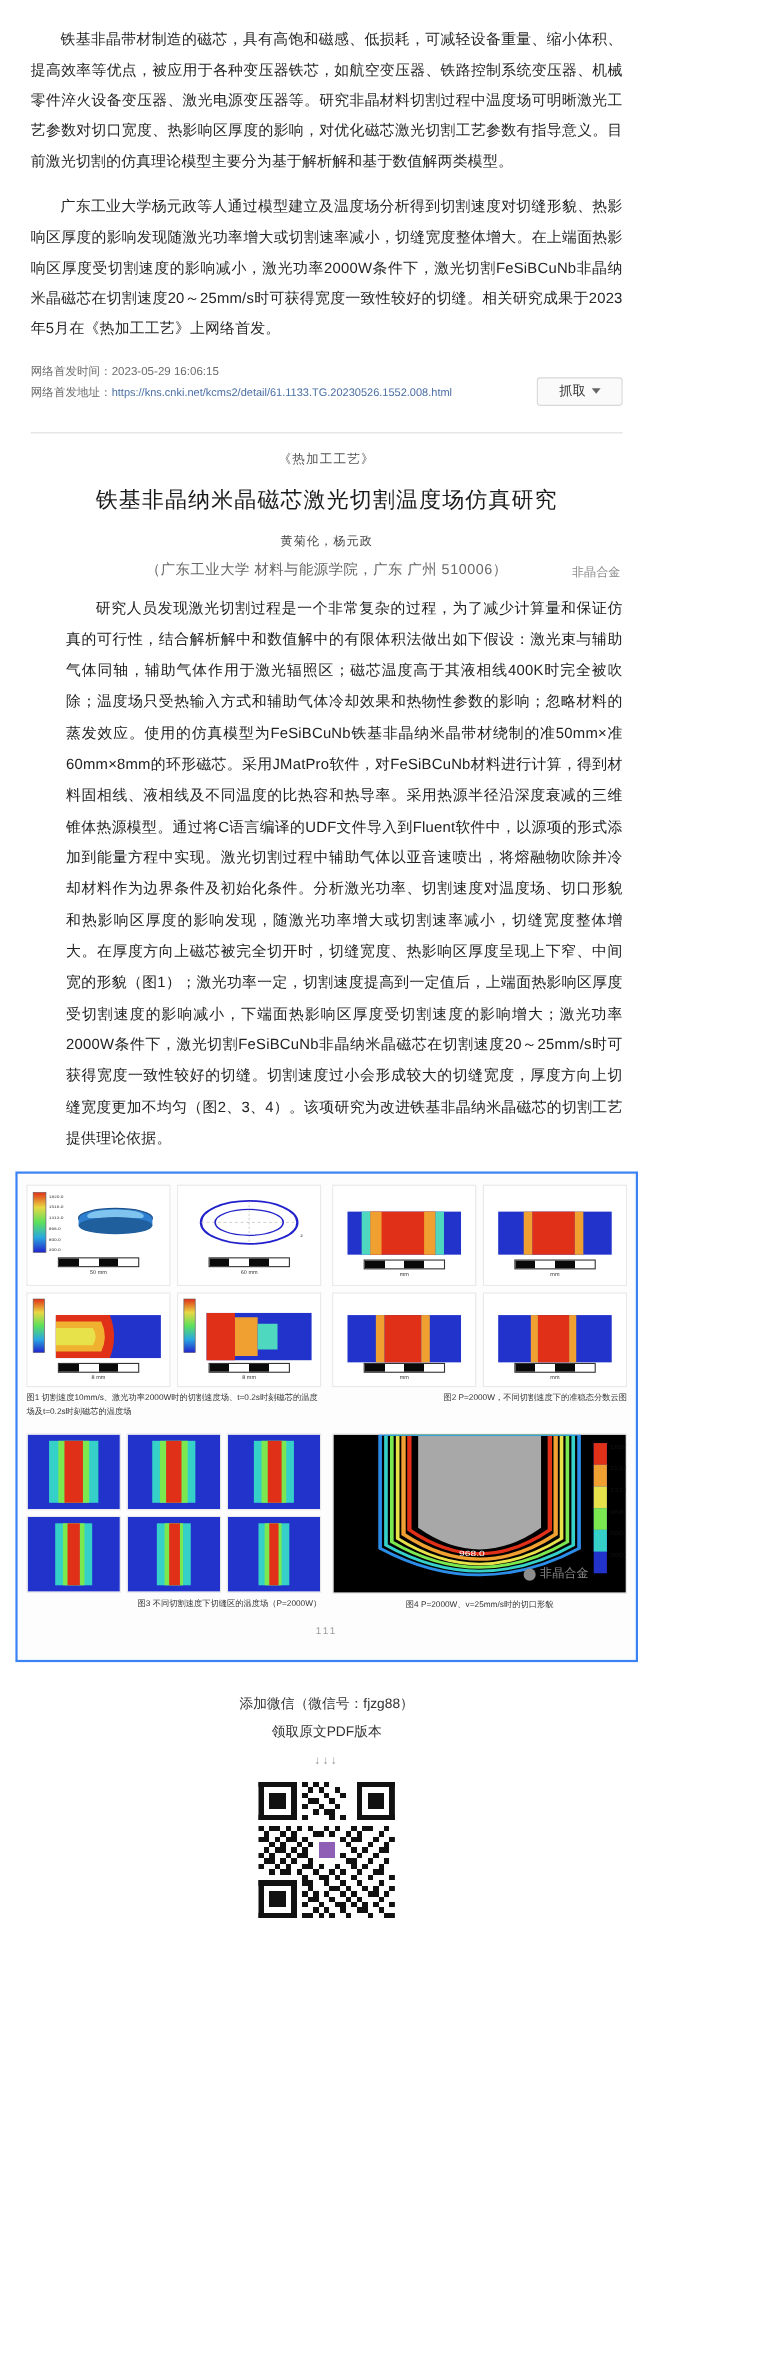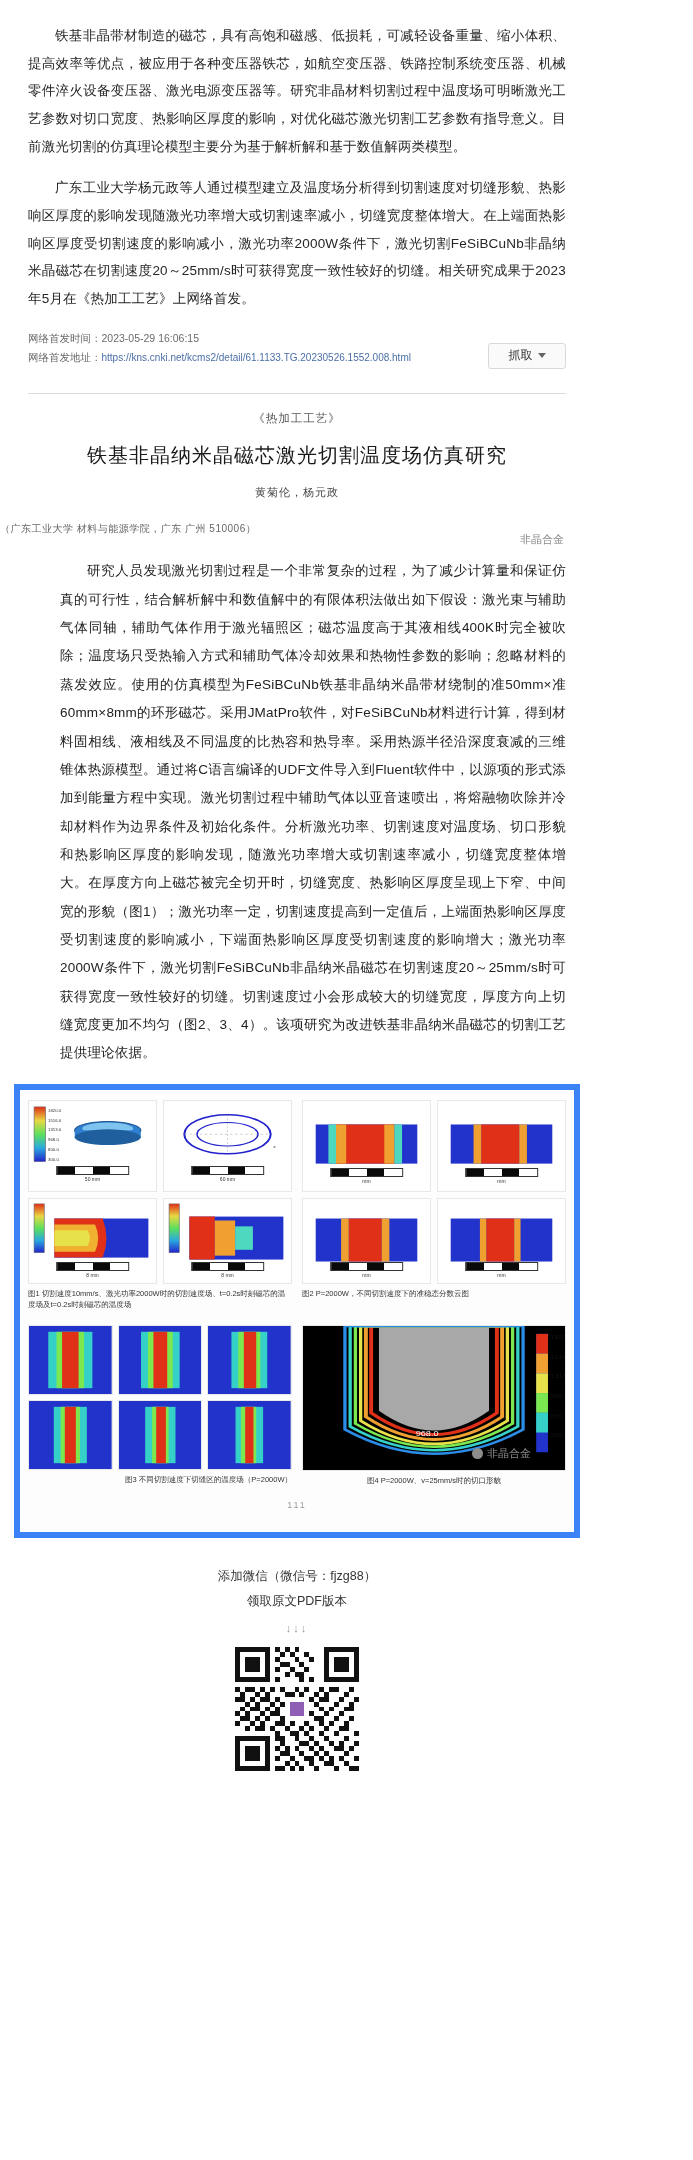--- a/index.html
+++ b/index.html
@@ -94,27 +94,28 @@
     font-weight: normal;
     color: #1a1a1a;
     margin: 10px 28px 12px 28px;
     letter-spacing: 1px;
     line-height: 1.5;
   }
   .authors {
     text-align: center;
     font-size: 11px;
     color: #444;
-    margin-bottom: 17px;
+    margin-bottom: 4px;
     letter-spacing: 1px;
   }
   .affil {
-    font-size: 10px;
+    text-align: center;
+    font-size: 13px;
     color: #666;
-    margin-bottom: 13px;
+    margin-bottom: 2px;
     letter-spacing: 0.5px;
   }
 
   
   .brand {
     position: absolute;
     right: 30px;
     font-size: 11px;
     color: #8a8a8a;
     display: flex;
@@ -152,21 +153,21 @@
     text-indent: 2em;
     text-align: justify;
     line-height: 2.1;
     color: #222;
     letter-spacing: 0.2px;
   }
 
   
   .figure-card {
     margin: 12px 14px 0 14px;
-    border: 6px solid #3b82f6;
+    border: 2px solid #3b82f6;
     background: #fdfdfd;
     padding: 10px 8px 18px 8px;
     position: relative;
   }
   .fig-grid {
     display: grid;
     grid-template-columns: 1fr 1fr;
     gap: 10px;
   }
   .fig-block { position: relative; }
@@ -424,21 +425,21 @@
               <rect x="10" y="20" width="80" height="44" fill="#2233cc"></rect>
               <rect x="38" y="20" width="22" height="44" fill="#e03018"></rect>
               <rect x="33" y="20" width="5" height="44" fill="#f0a030"></rect>
               <rect x="60" y="20" width="5" height="44" fill="#f0a030"></rect>
             </svg>
             <div class="scalebar" style="bottom:12px"></div>
             <div class="scalelabel" style="bottom:2px">mm</div>
           </div>
         </div>
 
-        <div class="fig-caption" style="text-align:left">图2  P=2000W，不同切割速度下的准稳态分数云图</div>
+        <div class="fig-caption" style="text-align:right">图2  P=2000W，不同切割速度下的准稳态分数云图</div>
       </div>
     </div>
 
     <div class="fig-grid" style="margin-top:14px">
 
       <div class="fig-block">
         <div class="sub3">
           <div class="panel" style="height:70px">
             <svg class="thermal" viewBox="0 0 60 70" preserveAspectRatio="none">
               <rect width="60" height="70" fill="#2233cc"></rect>

